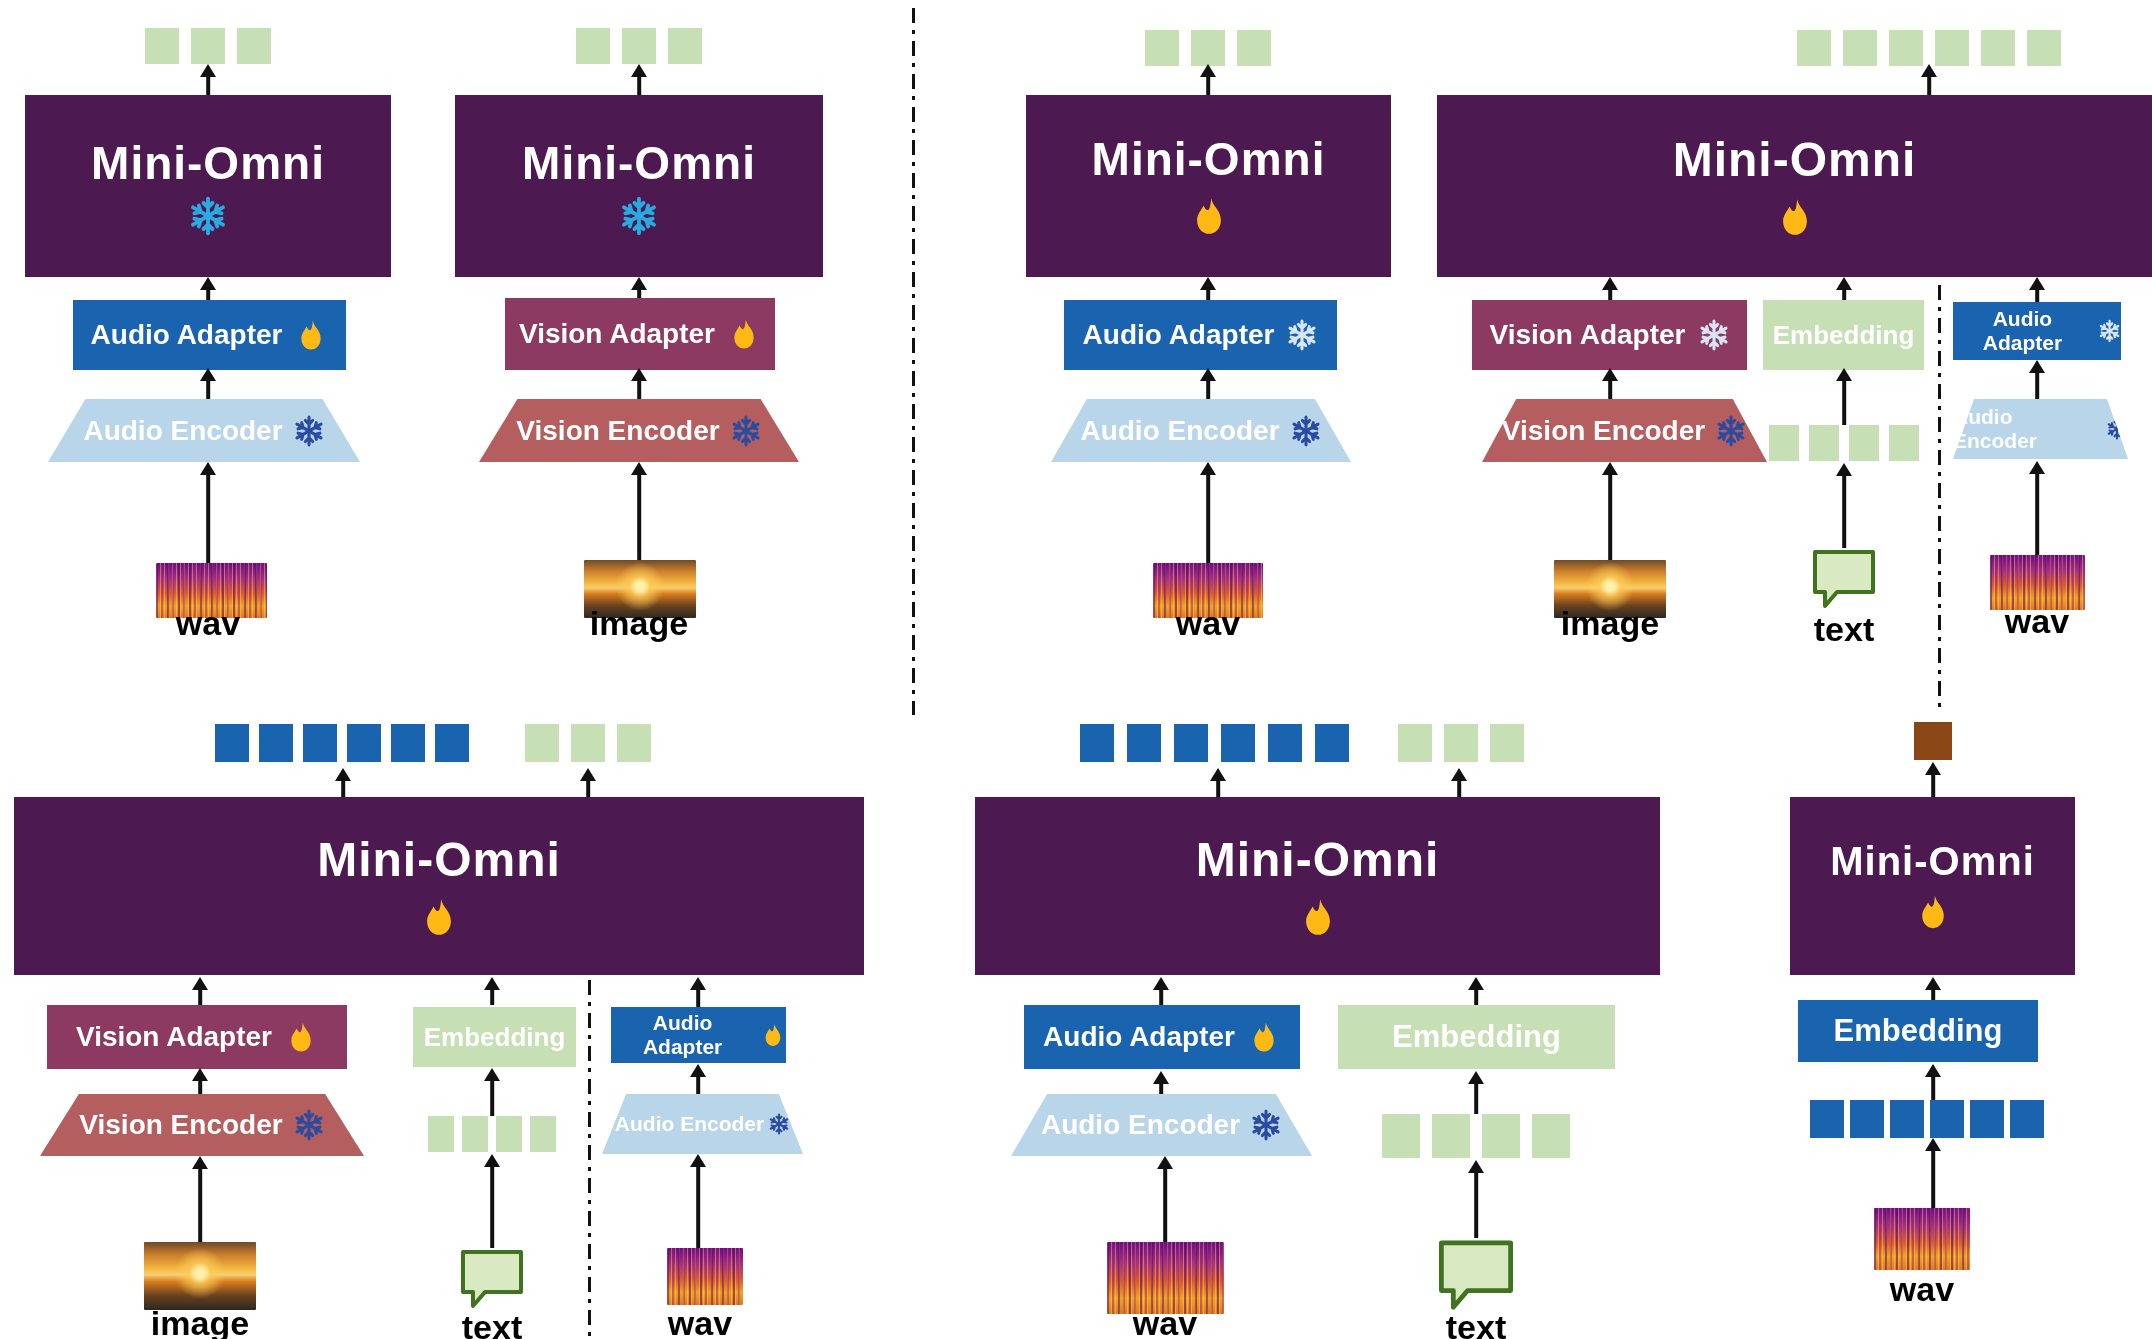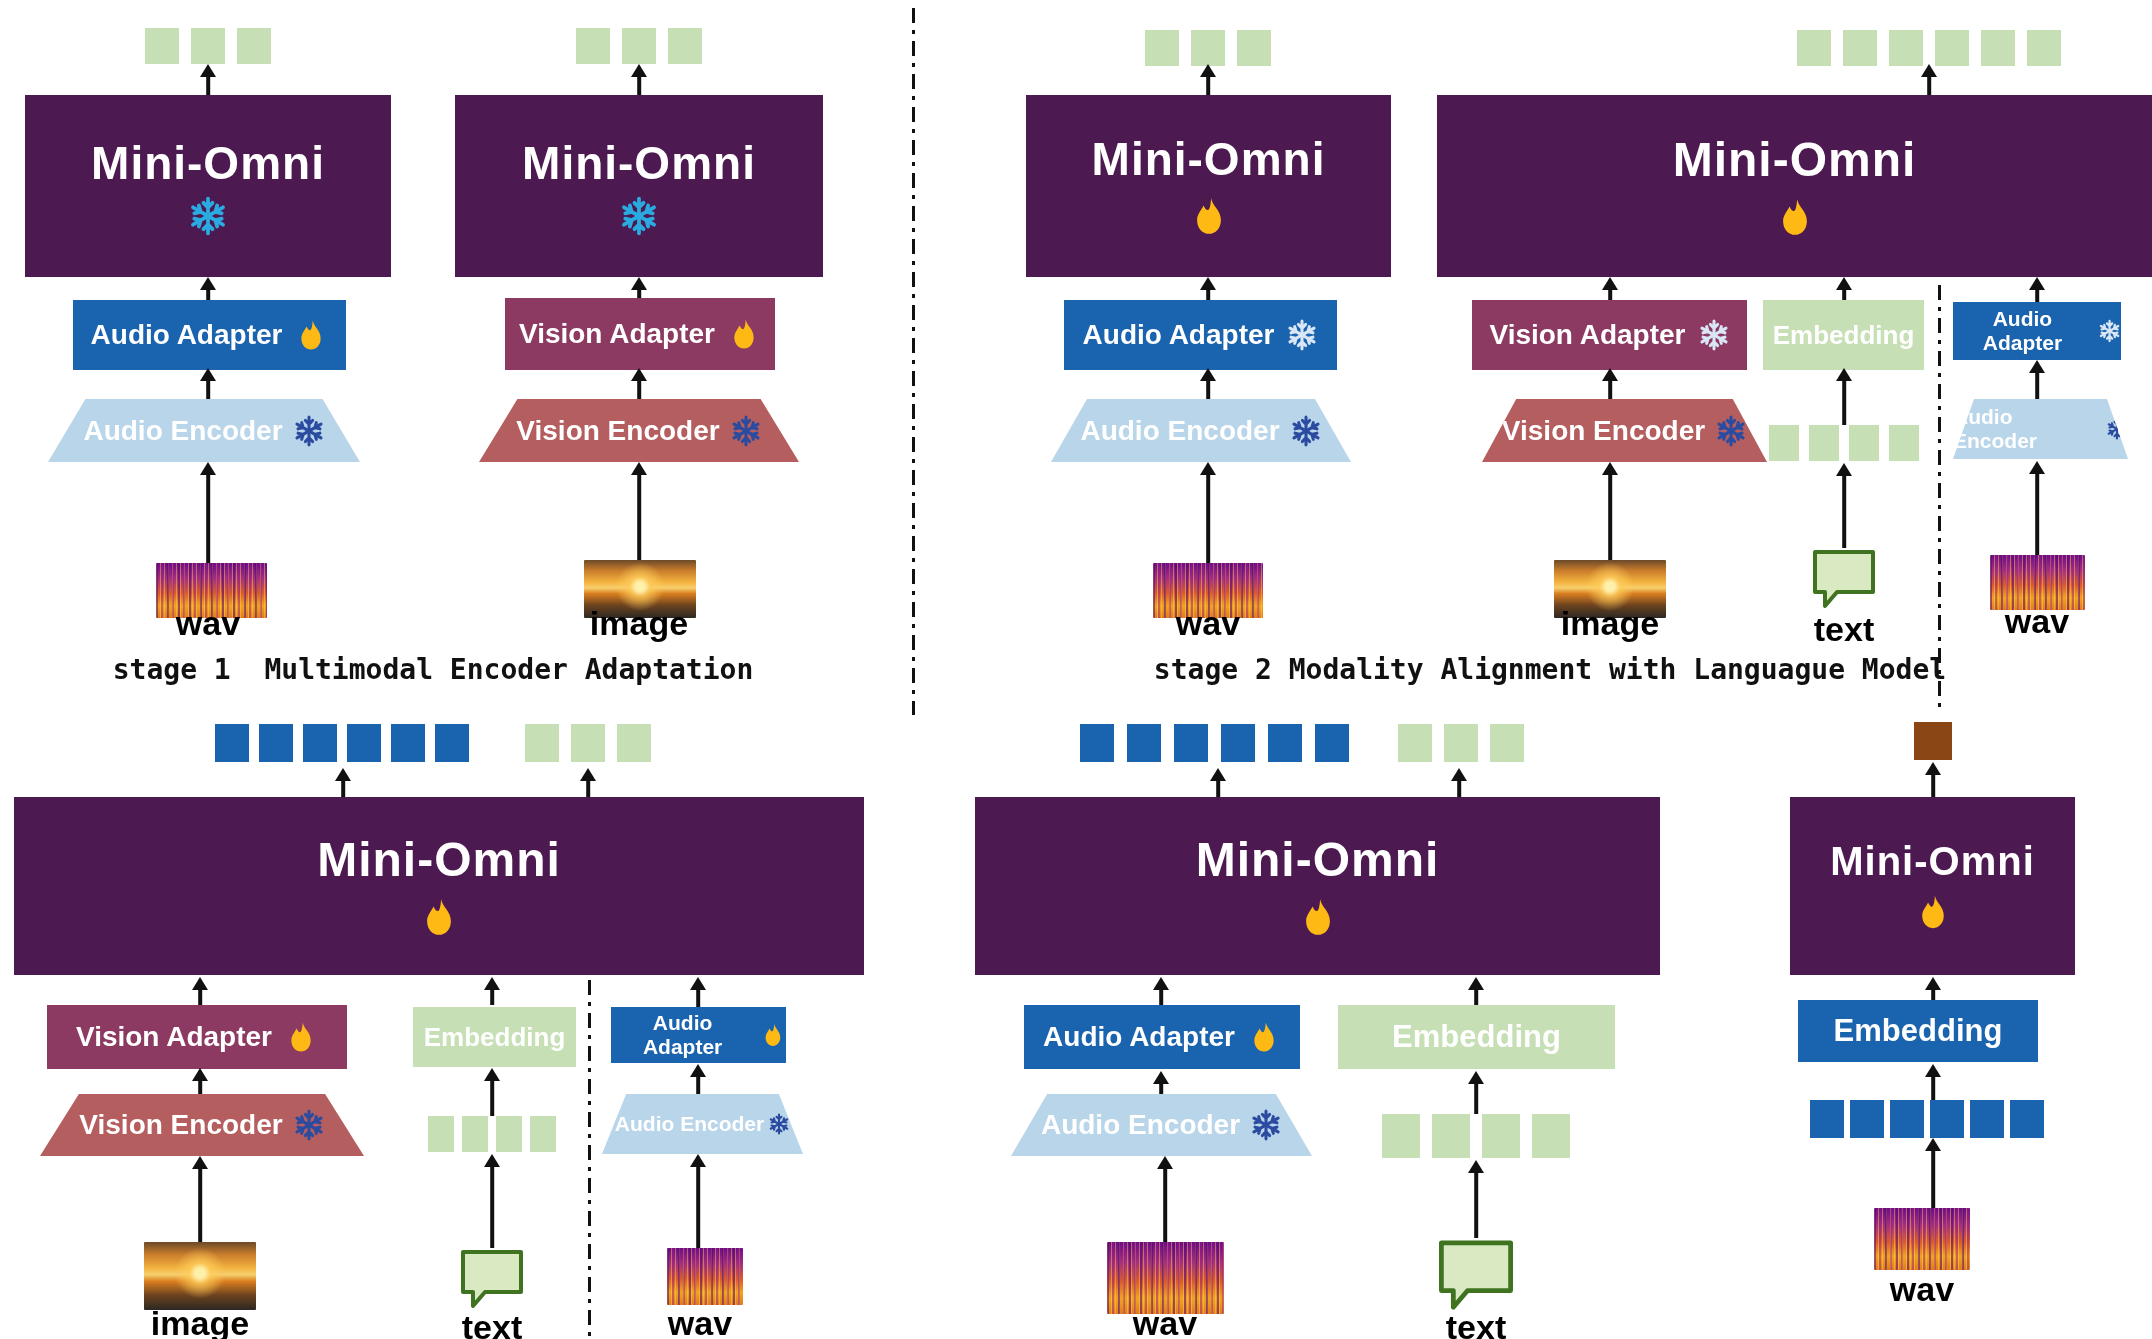--- a/index.html
+++ b/index.html
@@ -111,21 +111,20 @@
             <path d="M12 1.6 L12 22.4 M9.3 4.1 L12 6.9 L14.7 4.1 M9.3 19.9 L12 17.1 L14.7 19.9"></path>
             <path d="M12 1.6 L12 22.4 M9.3 4.1 L12 6.9 L14.7 4.1 M9.3 19.9 L12 17.1 L14.7 19.9" transform="rotate(60 12 12)"></path>
             <path d="M12 1.6 L12 22.4 M9.3 4.1 L12 6.9 L14.7 4.1 M9.3 19.9 L12 17.1 L14.7 19.9" transform="rotate(120 12 12)"></path>
           </g>
         </svg></span>
   </div>
   <div class="arrow" style="left:631px;top:462px;height:98px;"></div>
   <div class="sunset" style="left:584px;top:560px;width:112px;height:58px;"></div>
   <div class="lbl" style="left:639px;top:604px;">image</div>
 
-  <div class="cap" style="left:433px;top:653px;">stage 1  Multimodal Encoder Adaptation</div>
 
   <div class="vdash" style="left:912px;top:8px;height:707px;"></div>
 
   <div class="tok-row" style="left: 1145px; top: 30px; gap: 12px;">
       <div style="width: 34px; height: 36px; background: rgb(199, 223, 181);"></div>
       <div style="width: 34px; height: 36px; background: rgb(199, 223, 181);"></div>
       <div style="width: 34px; height: 36px; background: rgb(199, 223, 181);"></div>
     </div>
   <div class="arrow" style="left:1200px;top:64px;height:31px;"></div>
   <div class="model-box" style="left:1026px;top:95px;width:365px;height:182px;">
@@ -240,21 +239,20 @@
             <path d="M12 1.6 L12 22.4 M9.3 4.1 L12 6.9 L14.7 4.1 M9.3 19.9 L12 17.1 L14.7 19.9"></path>
             <path d="M12 1.6 L12 22.4 M9.3 4.1 L12 6.9 L14.7 4.1 M9.3 19.9 L12 17.1 L14.7 19.9" transform="rotate(60 12 12)"></path>
             <path d="M12 1.6 L12 22.4 M9.3 4.1 L12 6.9 L14.7 4.1 M9.3 19.9 L12 17.1 L14.7 19.9" transform="rotate(120 12 12)"></path>
           </g>
         </svg></span>
   </div>
   <div class="arrow" style="left:2029px;top:461px;height:94px;"></div>
   <div class="spec" style="left:1990px;top:555px;width:95px;height:55px;"></div>
   <div class="lbl" style="left:2037px;top:602px;">wav</div>
 
-  <div class="cap" style="left:1550px;top:653px;">stage 2 Modality Alignment with Languague Model</div>
 
   <div class="tok-row" style="left: 215px; top: 724px; gap: 10px;">
       <div style="width: 34px; height: 38px; background: rgb(26, 99, 174);"></div>
       <div style="width: 34px; height: 38px; background: rgb(26, 99, 174);"></div>
       <div style="width: 34px; height: 38px; background: rgb(26, 99, 174);"></div>
       <div style="width: 34px; height: 38px; background: rgb(26, 99, 174);"></div>
       <div style="width: 34px; height: 38px; background: rgb(26, 99, 174);"></div>
       <div style="width: 34px; height: 38px; background: rgb(26, 99, 174);"></div>
     </div>
   <div class="tok-row" style="left: 525px; top: 724px; gap: 12px;">

